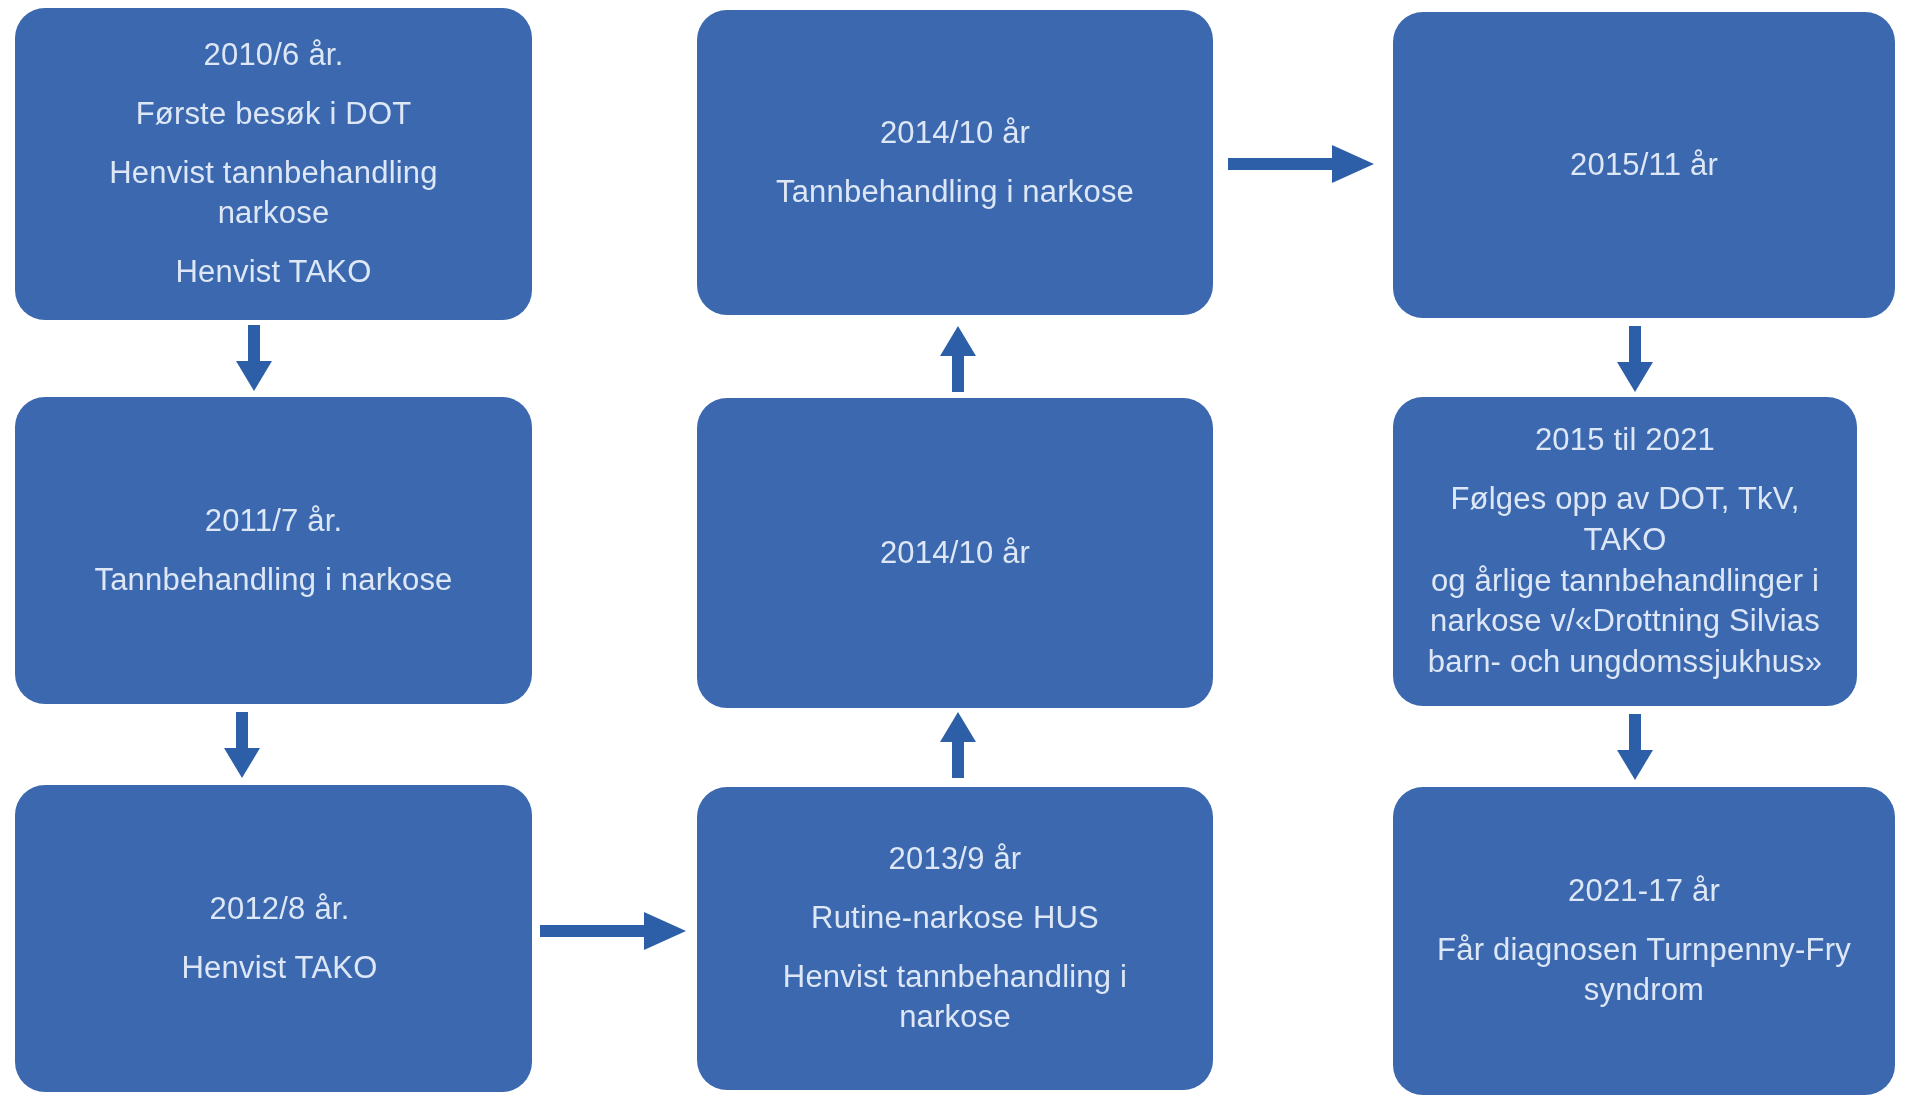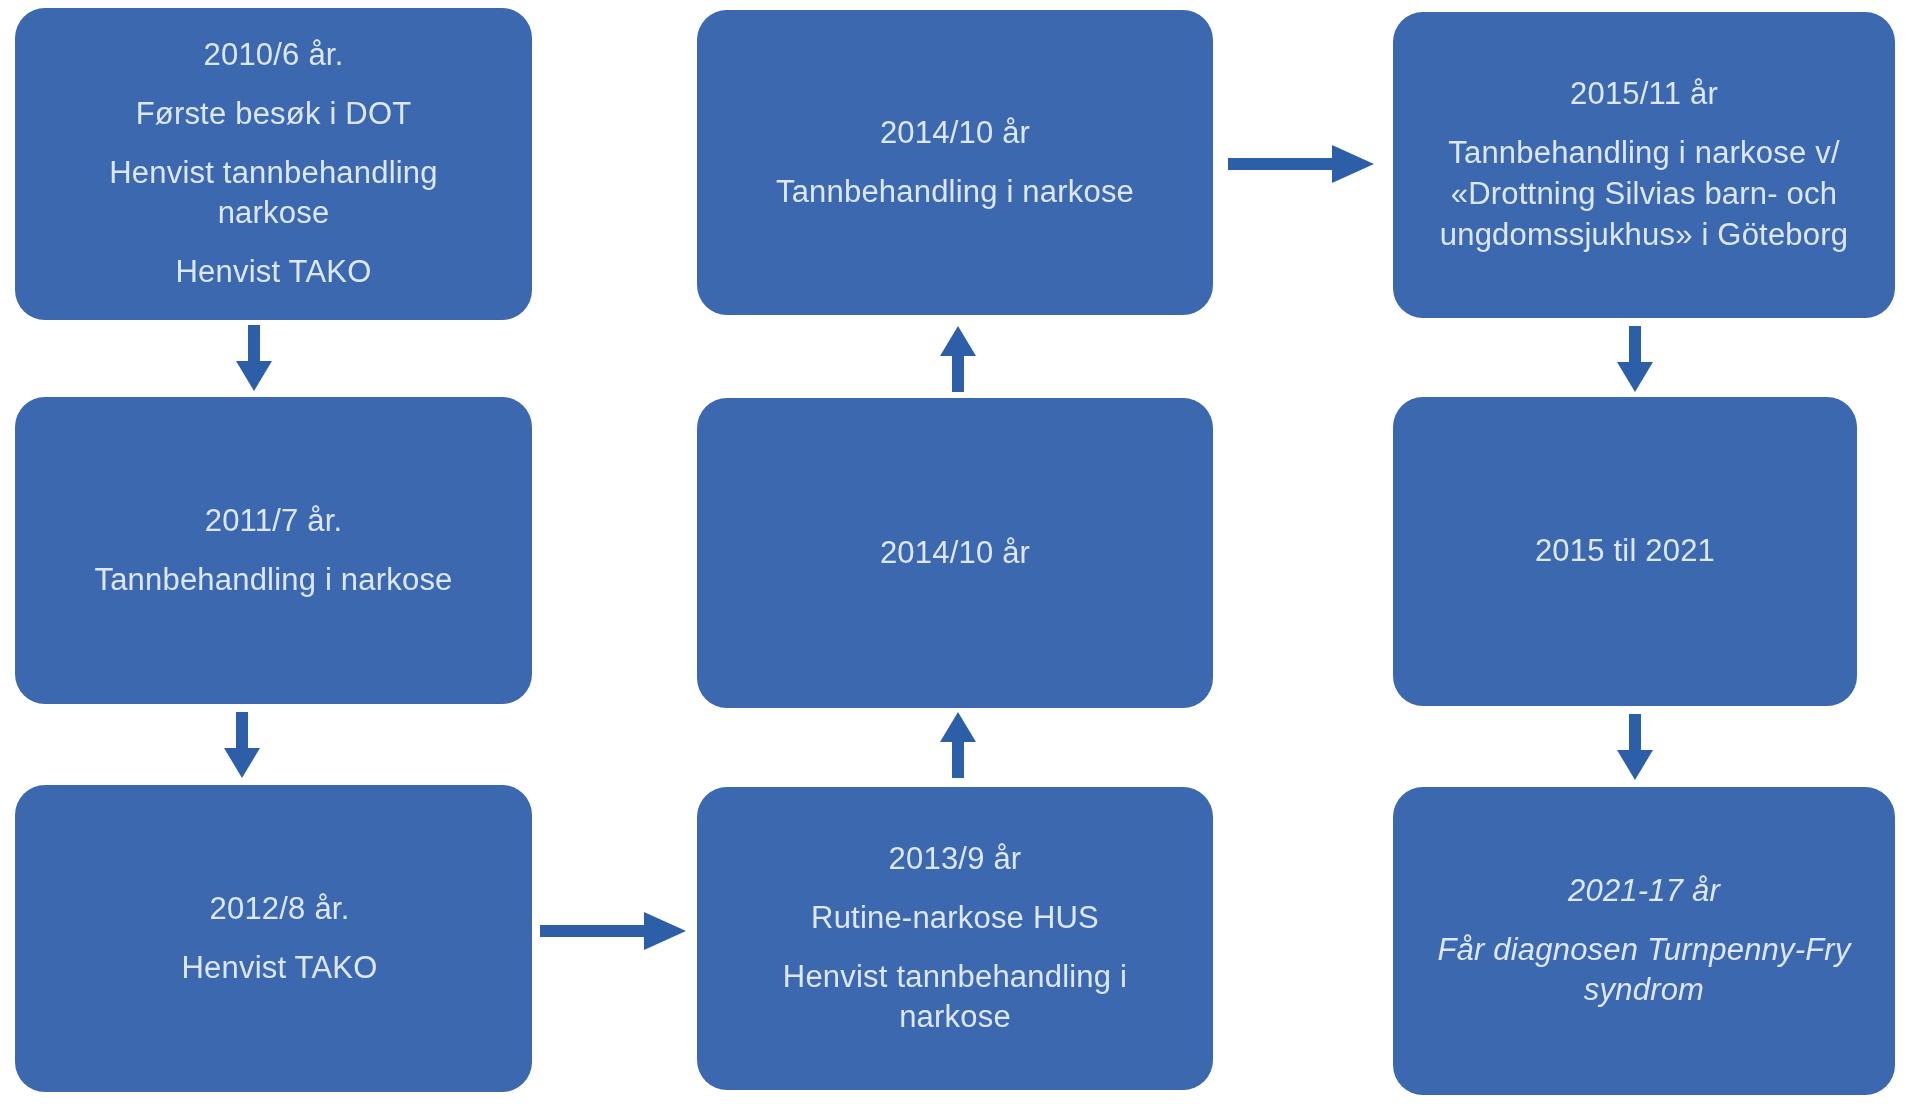--- a/index.html
+++ b/index.html
@@ -81,30 +81,31 @@
 
   <div class="flowbox" style="left:697px; top:787px; width:516px; height:303px;">
     <p>2013/9 år</p>
     <p>Rutine-narkose HUS</p>
     <p>Henvist tannbehandling i
 narkose</p>
   </div>
 
   <div class="flowbox" style="left:1393px; top:12px; width:502px; height:306px; padding:20px 26px;">
     <p>2015/11 år</p>
-    <p>Tannbehandling i narkose v/
-«Drottning Silvias barn- och
-ungdomssjukhus» i Göteborg</p>
   </div>
 
   <div class="flowbox" style="left:1393px; top:397px; width:464px; height:309px; padding:20px 26px;">
     <p>2015 til 2021</p>
+    <p>Følges opp av DOT, TkV, TAKO
+og årlige tannbehandlinger i
+narkose v/«Drottning Silvias
+barn- och ungdomssjukhus»</p>
   </div>
 
-  <div class="flowbox" style="left:1393px; top:787px; width:502px; height:308px; padding:20px 26px;font-style:italic;">
+  <div class="flowbox" style="left:1393px; top:787px; width:502px; height:308px; padding:20px 26px;">
     <p>2021-17 år</p>
     <p>Får diagnosen Turnpenny-Fry
 syndrom</p>
   </div>
 
   <div class="arrow" style="left:234px; top:325px;">
     <svg width="40" height="66" viewBox="0 0 40 66" fill="currentColor">
       <rect x="14" y="0" width="12" height="38"></rect>
         <polygon points="2,36 38,36 20,66"></polygon>
     </svg>

